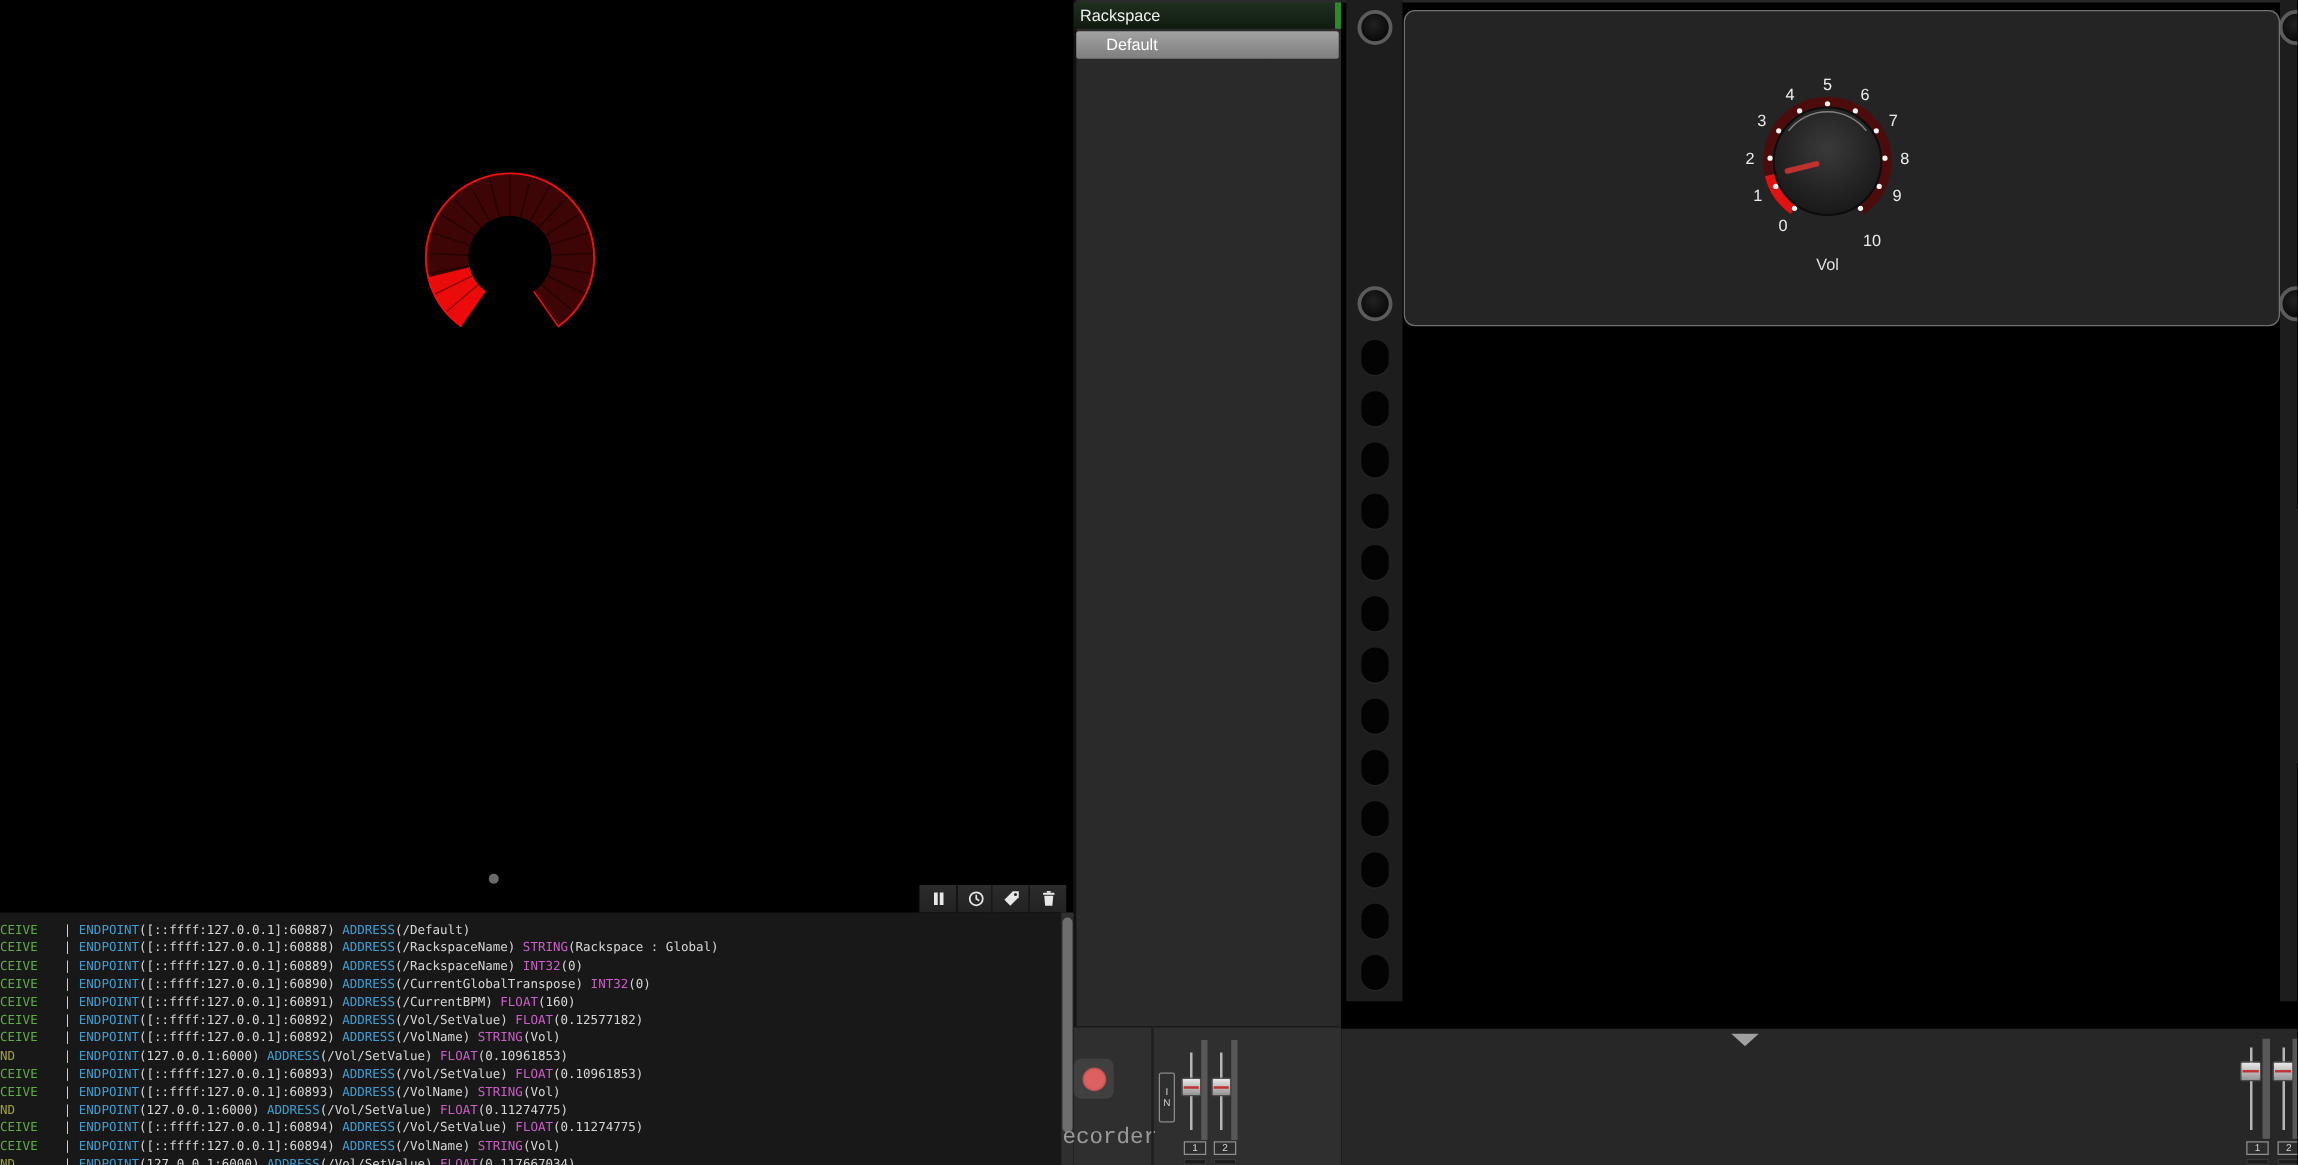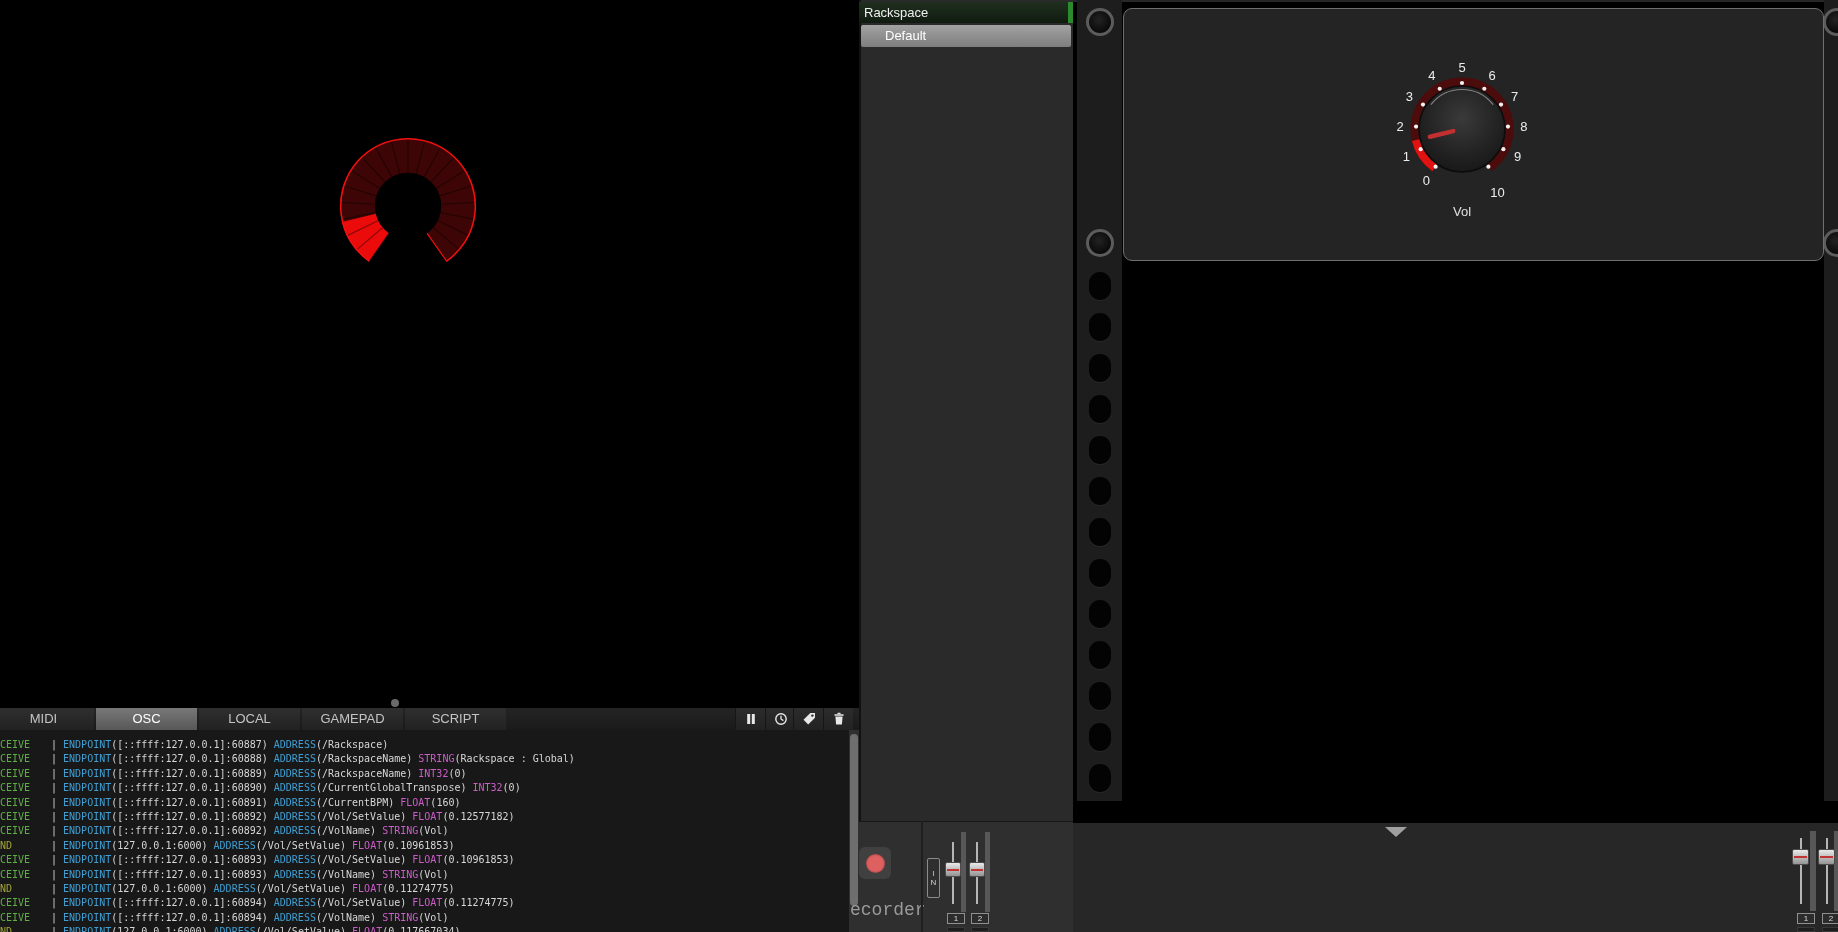--- a/index.html
+++ b/index.html
@@ -99,27 +99,20 @@
         <line x1="105.47359984760104" y1="101.75650961906115" x2="131.32740267800207" y2="123.8377432622874" stroke="rgba(0,0,0,0.4)" stroke-width="1.2"></line>
         <line x1="99.21481061776008" y1="107.4415934836812" x2="118.71640945369569" y2="135.2927629895069" stroke="rgba(0,0,0,0.4)" stroke-width="1.2"></line>
         <path d="M41.40 135.13A67.3 67.3 0 1 1 118.60 135.13" stroke="#f01010" stroke-width="1.5" fill="none"></path>
         <line x1="98.92802239958456" y1="107.0320174615367" x2="119.00319767187122" y2="135.7023390116514" stroke="#f01010" stroke-width="1.2"></line>
         <circle cx="80" cy="80" r="33.2" fill="#000"></circle>
       </svg>
   </div>
 
   <div class="abs" id="splitter-dot" style="left:391px;top:699px;"></div>
 
-  <div class="abs" id="tab-bar" style="left:0;top:708px;">
-      <div class="tab" style="left: -7px; width: 101px;">MIDI</div>
-      <div class="tab active" style="left: 96px; width: 101px;">OSC</div>
-      <div class="tab" style="left: 199px; width: 101px;">LOCAL</div>
-      <div class="tab" style="left: 302px; width: 101px;">GAMEPAD</div>
-      <div class="tab" style="left: 405px; width: 101px;">SCRIPT</div>
-    </div>
 
   <div class="icon-btn abs" style="left:735px;top:708px;">
     <svg width="16" height="16" viewBox="0 0 16 16">
       <rect x="4.2" y="3" width="3" height="10" fill="#e8e8e8"></rect>
         <rect x="8.8" y="3" width="3" height="10" fill="#e8e8e8"></rect>
     </svg>
   </div>
   <div class="icon-btn abs" style="left:765px;top:708px;">
     <svg width="16" height="16" viewBox="0 0 16 16">
       <circle cx="8" cy="8" r="5.2" fill="none" stroke="#e8e8e8" stroke-width="1.4"></circle>
@@ -134,21 +127,21 @@
   </div>
   <div class="icon-btn abs" style="left:823px;top:708px;">
     <svg width="16" height="16" viewBox="0 0 16 16">
       <rect x="3.4" y="3.2" width="9.2" height="1.6" rx="0.5" fill="#e8e8e8"></rect>
       <rect x="6.4" y="1.8" width="3.2" height="1.3" rx="0.4" fill="#e8e8e8"></rect>
       <path d="M4.4 5.6h7.2l-.7 8H5.1Z" fill="#e8e8e8"></path>
     </svg>
   </div>
 
   <div class="abs" id="log" style="left:0;top:730px;">
-      <div class="log-line"><span class="pfx receive">ECEIVE</span><span class="pipe">| </span><span class="kw">ENDPOINT</span><span class="txt">([::ffff:127.0.0.1]:60887) </span><span class="kw">ADDRESS</span><span class="txt">(/Rackspace)</span></div>
+      <div class="log-line"><span class="pfx receive">ECEIVE</span><span class="pipe">| </span><span class="kw">ENDPOINT</span><span class="txt">([::ffff:127.0.0.1]:60887) </span><span class="kw">ADDRESS</span><span class="txt">(/Default)</span></div>
       <div class="log-line"><span class="pfx receive">ECEIVE</span><span class="pipe">| </span><span class="kw">ENDPOINT</span><span class="txt">([::ffff:127.0.0.1]:60888) </span><span class="kw">ADDRESS</span><span class="txt">(/RackspaceName)</span><span class="txt"> </span><span class="typ">STRING</span><span class="txt">(Rackspace : Global)</span></div>
       <div class="log-line"><span class="pfx receive">ECEIVE</span><span class="pipe">| </span><span class="kw">ENDPOINT</span><span class="txt">([::ffff:127.0.0.1]:60889) </span><span class="kw">ADDRESS</span><span class="txt">(/RackspaceName)</span><span class="txt"> </span><span class="typ">INT32</span><span class="txt">(0)</span></div>
       <div class="log-line"><span class="pfx receive">ECEIVE</span><span class="pipe">| </span><span class="kw">ENDPOINT</span><span class="txt">([::ffff:127.0.0.1]:60890) </span><span class="kw">ADDRESS</span><span class="txt">(/CurrentGlobalTranspose)</span><span class="txt"> </span><span class="typ">INT32</span><span class="txt">(0)</span></div>
       <div class="log-line"><span class="pfx receive">ECEIVE</span><span class="pipe">| </span><span class="kw">ENDPOINT</span><span class="txt">([::ffff:127.0.0.1]:60891) </span><span class="kw">ADDRESS</span><span class="txt">(/CurrentBPM)</span><span class="txt"> </span><span class="typ">FLOAT</span><span class="txt">(160)</span></div>
       <div class="log-line"><span class="pfx receive">ECEIVE</span><span class="pipe">| </span><span class="kw">ENDPOINT</span><span class="txt">([::ffff:127.0.0.1]:60892) </span><span class="kw">ADDRESS</span><span class="txt">(/Vol/SetValue)</span><span class="txt"> </span><span class="typ">FLOAT</span><span class="txt">(0.12577182)</span></div>
       <div class="log-line"><span class="pfx receive">ECEIVE</span><span class="pipe">| </span><span class="kw">ENDPOINT</span><span class="txt">([::ffff:127.0.0.1]:60892) </span><span class="kw">ADDRESS</span><span class="txt">(/VolName)</span><span class="txt"> </span><span class="typ">STRING</span><span class="txt">(Vol)</span></div>
       <div class="log-line"><span class="pfx send">END</span><span class="pipe">| </span><span class="kw">ENDPOINT</span><span class="txt">(127.0.0.1:6000) </span><span class="kw">ADDRESS</span><span class="txt">(/Vol/SetValue)</span><span class="txt"> </span><span class="typ">FLOAT</span><span class="txt">(0.10961853)</span></div>
       <div class="log-line"><span class="pfx receive">ECEIVE</span><span class="pipe">| </span><span class="kw">ENDPOINT</span><span class="txt">([::ffff:127.0.0.1]:60893) </span><span class="kw">ADDRESS</span><span class="txt">(/Vol/SetValue)</span><span class="txt"> </span><span class="typ">FLOAT</span><span class="txt">(0.10961853)</span></div>
       <div class="log-line"><span class="pfx receive">ECEIVE</span><span class="pipe">| </span><span class="kw">ENDPOINT</span><span class="txt">([::ffff:127.0.0.1]:60893) </span><span class="kw">ADDRESS</span><span class="txt">(/VolName)</span><span class="txt"> </span><span class="typ">STRING</span><span class="txt">(Vol)</span></div>
       <div class="log-line"><span class="pfx send">END</span><span class="pipe">| </span><span class="kw">ENDPOINT</span><span class="txt">(127.0.0.1:6000) </span><span class="kw">ADDRESS</span><span class="txt">(/Vol/SetValue)</span><span class="txt"> </span><span class="typ">FLOAT</span><span class="txt">(0.11274775)</span></div>

